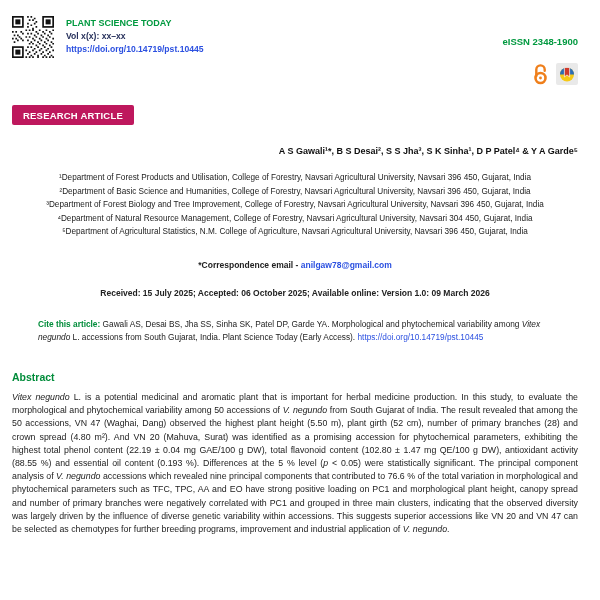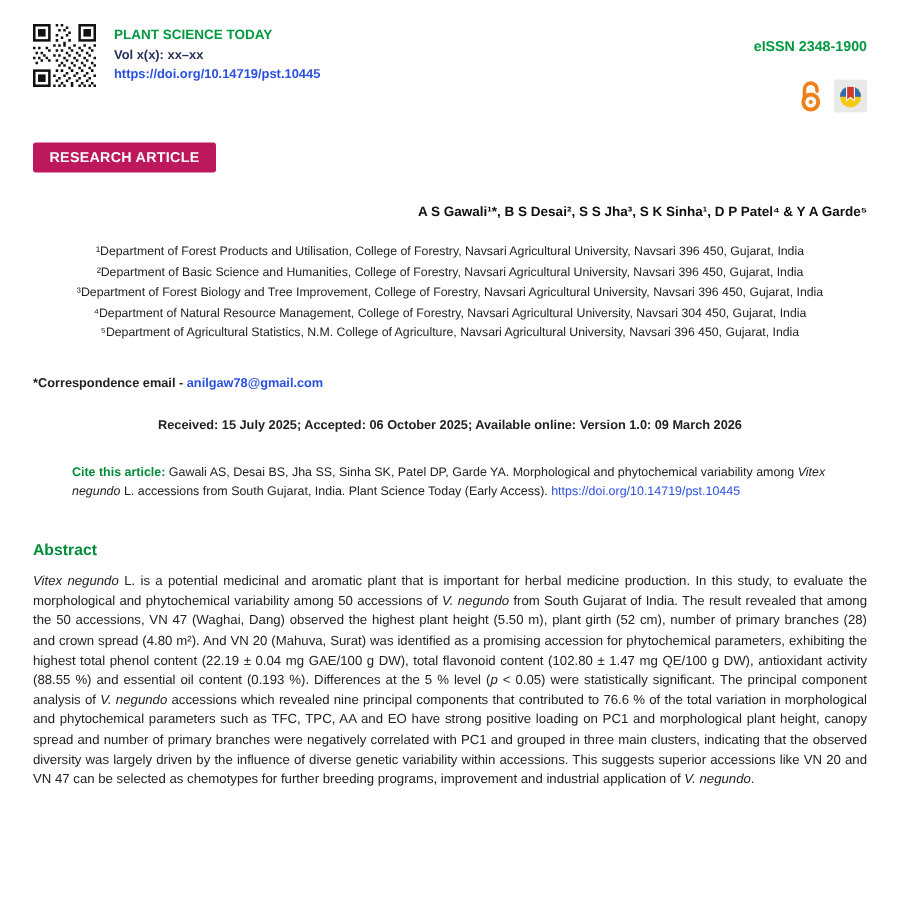--- a/index.html
+++ b/index.html
@@ -1,49 +1,49 @@
 <!DOCTYPE html>
 <html><head>
 <meta charset="utf-8">
 <style>
   html,body{margin:0;padding:0;}
   body{
     width:600px;height:600px;overflow:hidden;background:#ffffff;
     font-family:"Liberation Sans",sans-serif;color:#1e1e1e;position:relative;
   }
-  .page{padding:16px 22px 0 22px;}
+  .page{padding:16px 22px 0 12px;}
 
   
   .top{display:flex;justify-content:space-between;align-items:flex-start;}
   .brand{display:flex;gap:12px;}
   .qr{width:42px;height:42px;}
   .jinfo{display:flex;flex-direction:column;justify-content:flex-start;padding-top:1px;}
   .jname{color:#00993f;font-weight:bold;font-size:9px;line-height:13px;}
   .jvol{color:#26305b;font-weight:bold;font-size:8.6px;line-height:13px;}
   .jdoi{color:#2b50e0;font-weight:bold;font-size:8.6px;line-height:13px;}
   .right-col{display:flex;flex-direction:column;align-items:flex-end;}
-  .eissn{color:#00993f;font-weight:bold;font-size:9.5px;margin-top:10px;}
+  .eissn{color:#00993f;font-weight:bold;font-size:9.5px;margin-top:20px;}
   .icons{display:flex;gap:7px;margin-top:15px;align-items:center;}
   .cm-box{width:22px;height:22px;background:#e9e9e9;border-radius:2px;display:flex;align-items:center;justify-content:center;}
 
   
   .badge{
     display:inline-block;background:#be185d;color:#ffffff;font-weight:bold;
     font-size:9.5px;padding:5px 11px 4px 11px;border-radius:2px;margin-top:20px;
     letter-spacing:.2px;
   }
 
   
   .title{
     text-align:center;color:#07691f;font-weight:bold;
     font-size:17.5px;line-height:25px;margin-top:8px;
   }
   .authors{text-align:right;font-weight:bold;font-size:9px;margin-top:21px;color:#101010;}
   .affils{text-align:center;font-size:8.2px;margin-top:15px;line-height:13.6px;color:#222222;}
-  .corr{font-size:8.5px;font-weight:bold;margin-top:21px;color:#222222;}
+  .corr{text-align:center;font-size:8.5px;font-weight:bold;margin-top:21px;color:#222222;}
   .dates{text-align:center;font-size:8.5px;font-weight:bold;margin-top:18px;color:#222222;}
   .cite{
     font-size:8.3px;margin-top:20px;line-height:13px;
     padding:0 26px;color:#222222;
   }
 
   
   .abs-head{font-size:10.5px;font-weight:bold;color:#008c3a;margin-top:27px;}
   .abs-body{
     font-size:8.8px;line-height:13.2px;text-align:justify;margin-top:8px;color:#222222;

